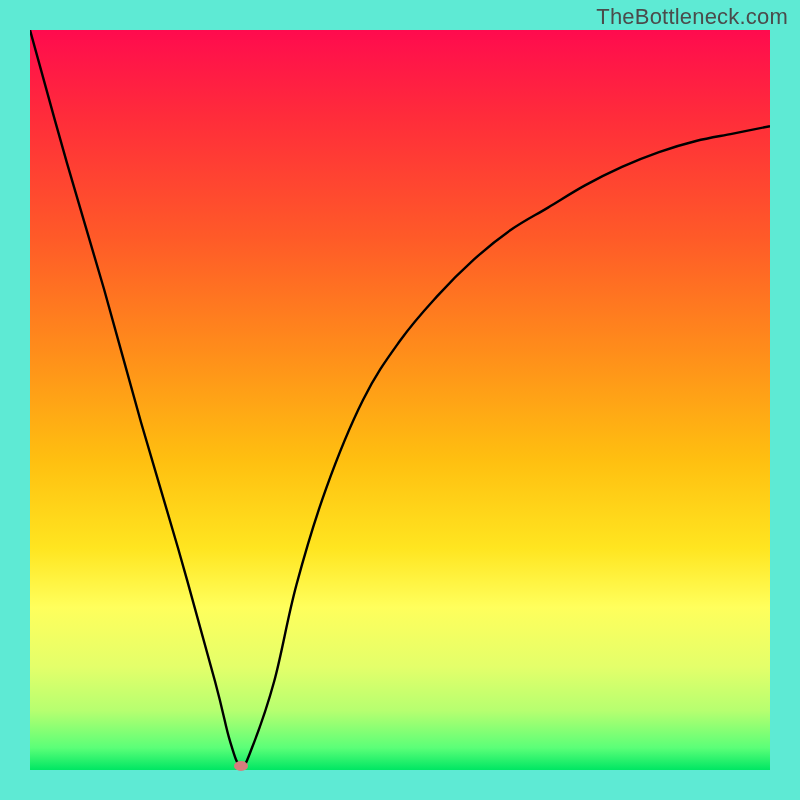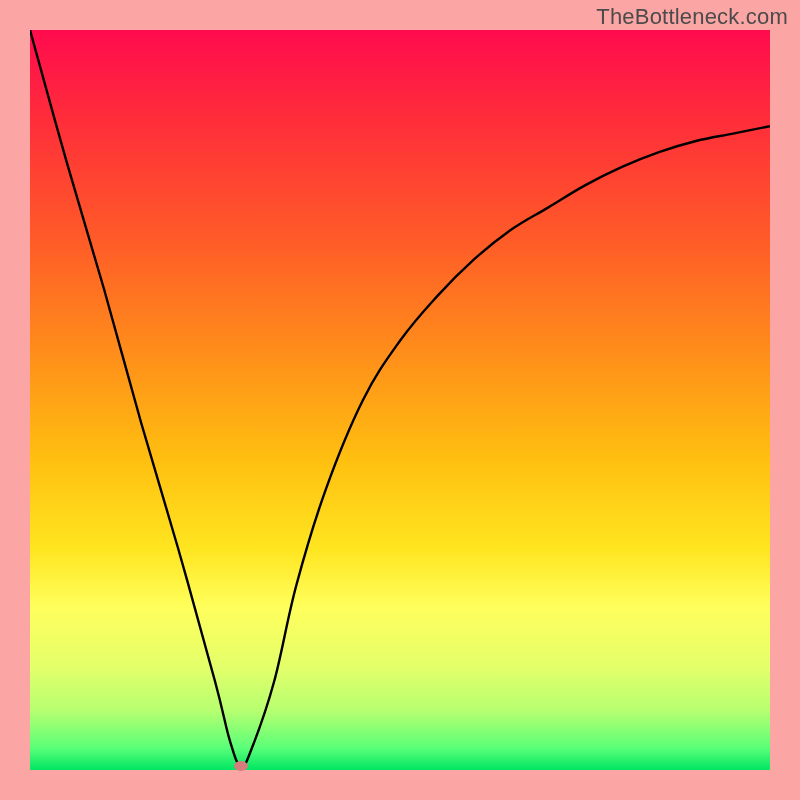--- a/index.html
+++ b/index.html
@@ -8,21 +8,21 @@
     width: 800px;
     height: 800px;
     overflow: hidden;
     background: #000;
     font-family: Arial, Helvetica, sans-serif;
   }
   .frame {
     position: relative;
     width: 800px;
     height: 800px;
-    background: #fca5a5;
+    background: #5eead4;
   }
   .plot-area {
     position: absolute;
     left: 30px;
     top: 30px;
     width: 740px;
     height: 740px;
     background: linear-gradient(to bottom,
       #ff0b4e 0%,
       #ff2d3a 12%,

